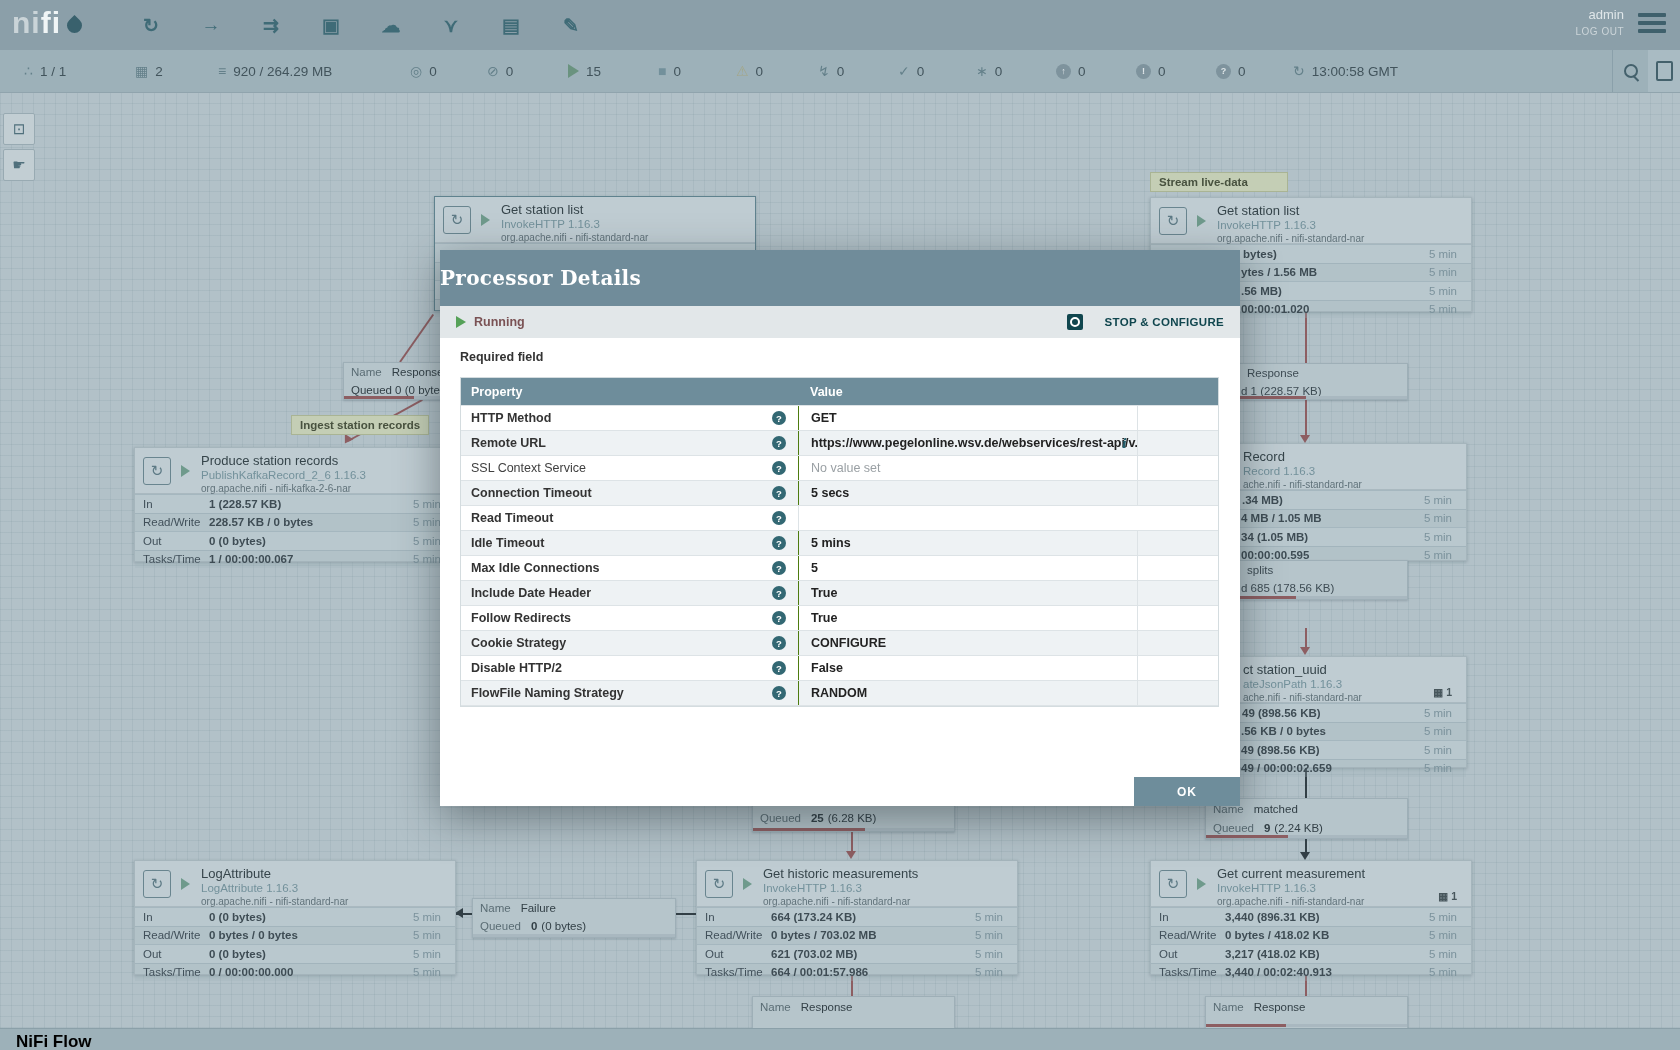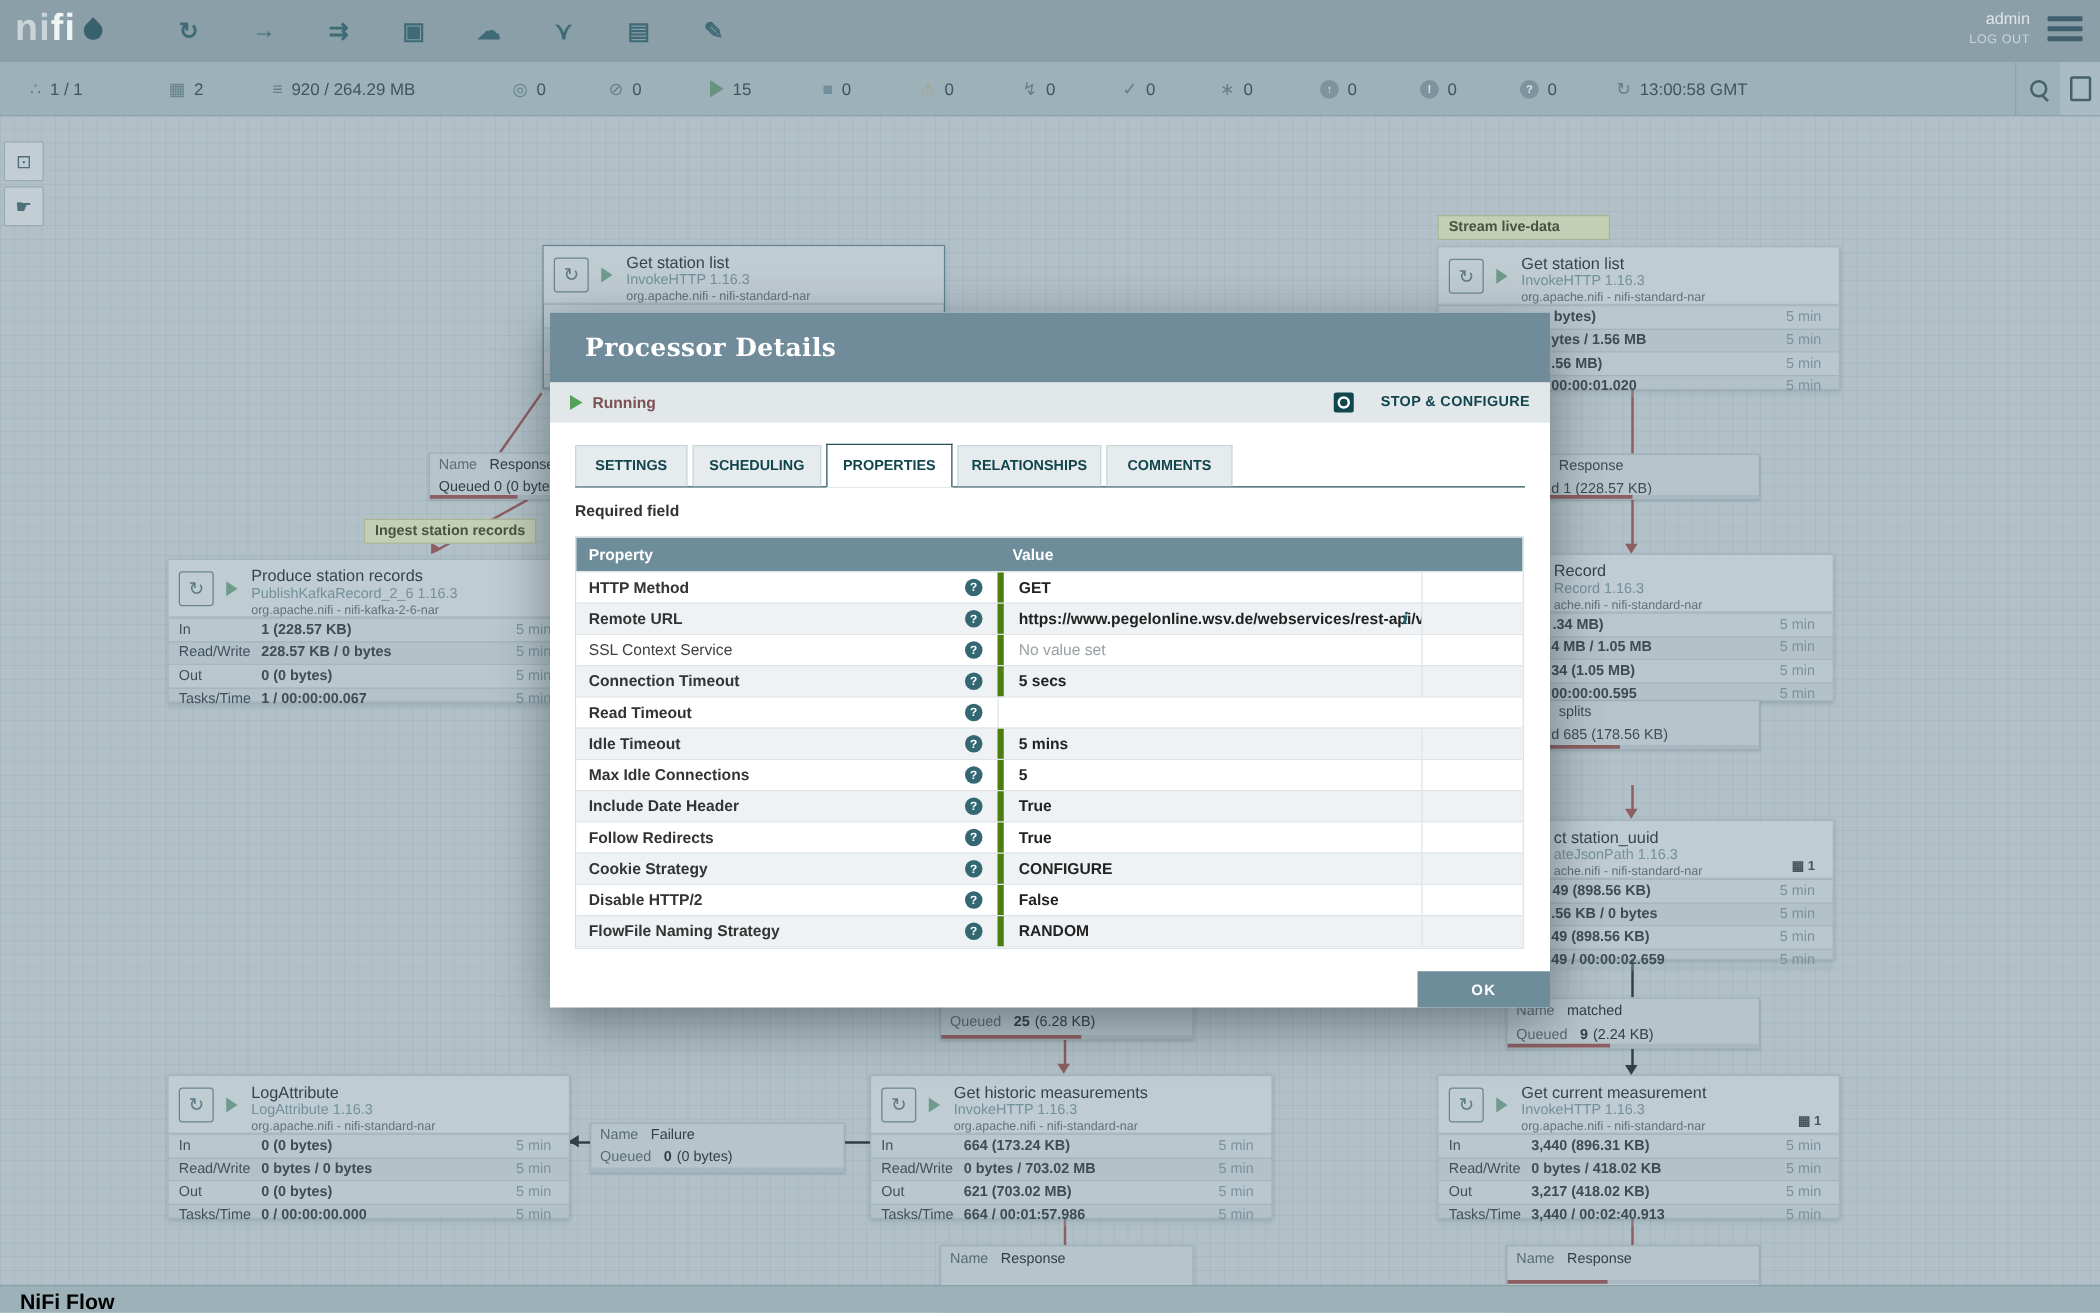--- a/index.html
+++ b/index.html
@@ -68,21 +68,21 @@
   .vline{position:absolute;width:2px;background:#8d5e62;z-index:1;}
   .vline.dark{background:#323f46;}
   .hline{position:absolute;height:2px;background:#323f46;z-index:1;}
   .diag{position:absolute;height:2px;background:#8d5e62;transform-origin:0 50%;z-index:1;}
   .ah{position:absolute;width:0;height:0;border-left:5px solid transparent;border-right:5px solid transparent;border-top:8px solid #8d5e62;z-index:1;}
   .ah.dark{border-top-color:#323f46;}
   .ahl{position:absolute;width:0;height:0;border-top:5px solid transparent;border-bottom:5px solid transparent;border-right:8px solid #323f46;z-index:1;}
   
   .dialog{position:absolute;left:440px;top:250px;width:800px;height:556px;background:#fff;z-index:10;
     box-shadow:0 12px 40px rgba(25,35,40,.45);}
-  .dlg-header{height:56px;background:#708c9a;display:flex;align-items:center;padding-left:28px;
+  .dlg-header{height:56px;background:#708c9a;display:flex;align-items:center;
     font-family:"DejaVu Serif",serif;font-size:20px;font-weight:700;color:#fff;letter-spacing:.3px;}
   .dlg-status{height:32px;background:#e2e7e9;display:flex;align-items:center;padding:0 16px;}
   .run-tri{width:0;height:0;border-left:10px solid #55a158;border-top:6px solid transparent;border-bottom:6px solid transparent;margin-right:8px;}
   .run-txt{font-size:12.5px;font-weight:700;color:#7a5254;}
   .stopcfg{margin-left:auto;display:flex;align-items:center;gap:22px;font-size:11.5px;font-weight:700;color:#10464e;letter-spacing:.3px;cursor:pointer;}
   .gearic{width:16px;height:16px;background:#10464e;border-radius:2px;display:flex;align-items:center;justify-content:center;}
   .gearic::after{content:"";width:6px;height:6px;border:2px solid #fff;border-radius:50%;}
   .dlg-body{padding:0 20px;}
   .tabs{margin-top:17px;display:flex;gap:4px;align-items:flex-end;border-bottom:1px solid #27505a;}
   .tab{height:33px;box-sizing:border-box;display:flex;align-items:center;justify-content:center;
@@ -92,21 +92,21 @@
   .ptable{margin-top:11px;width:759px;height:330px;border:1px solid #d4dcdf;box-sizing:border-box;overflow:hidden;}
   .thr{height:27px;background:#6e8d9b;display:flex;align-items:center;color:#fff;font-size:12.5px;font-weight:700;}
   .thr .hc1{width:337px;padding-left:10px;box-sizing:border-box;}
   .thr .hc2{padding-left:12px;}
   .prow{height:24px;display:flex;align-items:stretch;border-top:1px solid #dde3e6;font-size:12.5px;background:#fff;}
   .prow.alt{background:#eef2f4;}
   .pc1{width:337px;padding-left:10px;box-sizing:border-box;position:relative;display:flex;align-items:center;color:#333;font-weight:700;}
   .prow.optional .pc1{font-weight:400;color:#404040;}
   .help{position:absolute;right:12px;top:5px;width:14px;height:14px;border-radius:50%;background:#336873;color:#fff;
     font-size:9.5px;font-weight:700;display:flex;align-items:center;justify-content:center;cursor:pointer;}
-  .pc2{width:339px;padding-left:12px;box-sizing:border-box;border-left:5px solid #4d7c0f;display:flex;align-items:center;
+  .pc2{width:339px;padding-left:12px;box-sizing:border-box;border-left:1px solid #4d7c0f;display:flex;align-items:center;
     color:#222;font-weight:700;position:relative;white-space:nowrap;overflow:hidden;}
   .prow.novalue .pc2{font-weight:400;color:#9aa0a4;}
   .pc3{flex:1;border-left:1px solid #dde3e6;}
   .iinfo{position:absolute;right:10px;font-family:"DejaVu Serif",serif;font-style:italic;font-weight:700;color:#235e6b;font-size:13px;}
   .prow.cut{height:12px;overflow:hidden;align-items:flex-start;}
   .prow.cut .pc1,.prow.cut .pc2{height:24px;}
   .okbtn{position:absolute;right:0;bottom:0;width:106px;height:29px;background:#6e8d9b;border:none;color:#fff;
     font-family:"Liberation Sans",sans-serif;font-size:12px;font-weight:700;letter-spacing:1px;cursor:pointer;}
 </style>
 </head>
@@ -560,27 +560,20 @@
     </div>
     <div class="dlg-status">
       <span class="run-tri"></span>
       <span class="run-txt">Running</span>
       <span class="stopcfg">
         <span class="gearic"></span>
         <span>STOP &amp; CONFIGURE</span>
       </span>
     </div>
     <div class="dlg-body">
-      <div class="tabs">
-        <div class="tab" style="width:90px">SETTINGS</div>
-        <div class="tab" style="width:103px">SCHEDULING</div>
-        <div class="tab active" style="width:101px">PROPERTIES</div>
-        <div class="tab" style="width:115px">RELATIONSHIPS</div>
-        <div class="tab" style="width:101px">COMMENTS</div>
-      </div>
       <div class="req">Required field</div>
       <div class="ptable">
         <div class="thr">
           <div class="hc1">Property</div>
           <div class="hc2">Value</div>
         </div>
         <div class="prow">
           <div class="pc1">
               <span>HTTP Method</span>
               <span class="help">?</span>

